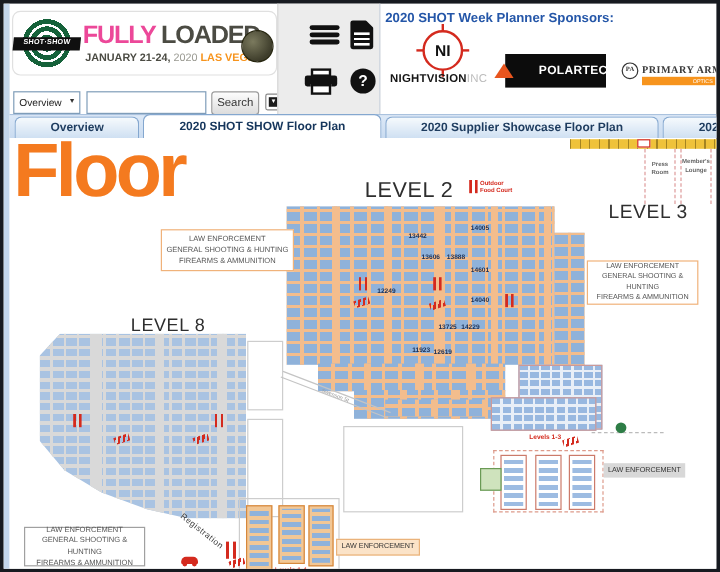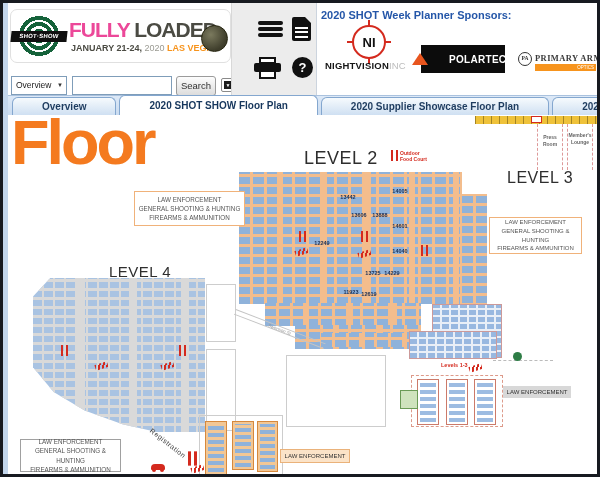--- a/index.html
+++ b/index.html
@@ -249,21 +249,21 @@
     <span>FIREARMS &amp; AMMUNITION</span>
   </div>
   <div class="cat-box gray" style="left:17px;top:436px;width:101px;height:33px">
     <span>LAW ENFORCEMENT</span>
     <span>GENERAL SHOOTING &amp; HUNTING</span>
     <span>FIREARMS &amp; AMMUNITION</span>
   </div>
 
   <div class="graybooths" style="left:30px;top:275px;width:172px;height:154px;
        clip-path:polygon(10% 0,100% 0,100% 100%,72% 100%,52% 95%,30% 86%,12% 74%,0 58%,0 12%)"></div>
-  <div class="lvl-title" style="left:106px;top:260px;font-size:15px">LEVEL 4</div>
+  <div class="lvl-title" style="left:106px;top:260px;font-size:15px">LEVEL 8</div>
 
   <div class="outline" style="left:203px;top:281px;width:30px;height:58px"></div>
   <div class="outline" style="left:203px;top:346px;width:30px;height:82px"></div>
   <div class="outline" style="left:283px;top:352px;width:100px;height:72px"></div>
   <div class="outline" style="left:196px;top:412px;width:84px;height:62px"></div>
   <div class="outline-dash" style="left:408px;top:372px;width:92px;height:52px"></div>
   <div class="dashline"></div>
 
   <div class="ocol" style="left:202px;top:418px;width:22px;height:54px">
       <i></i>

